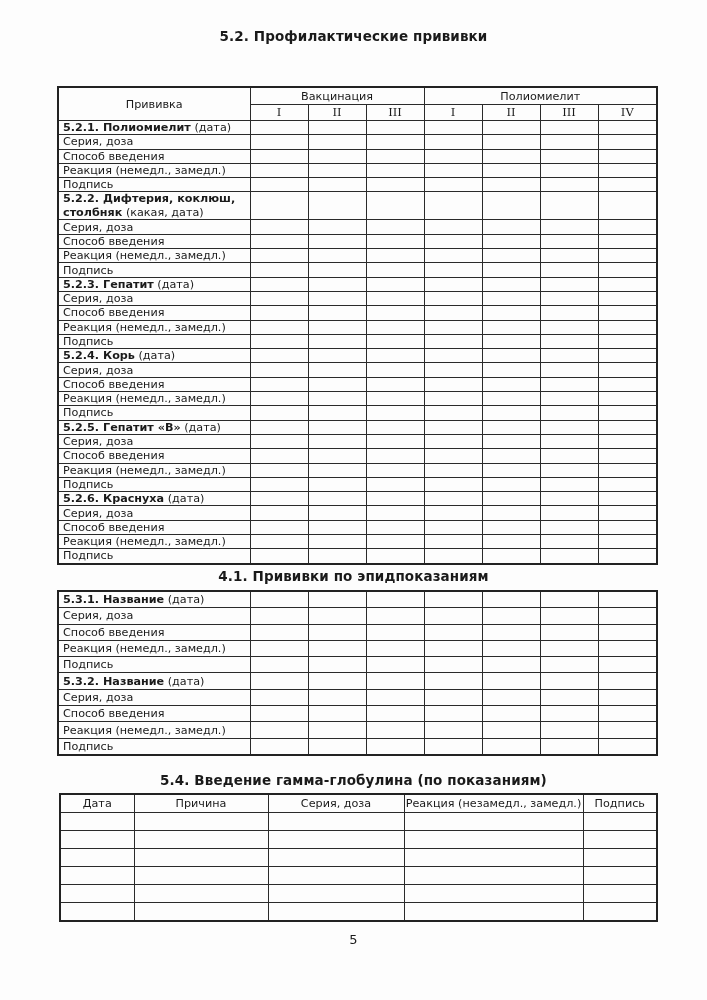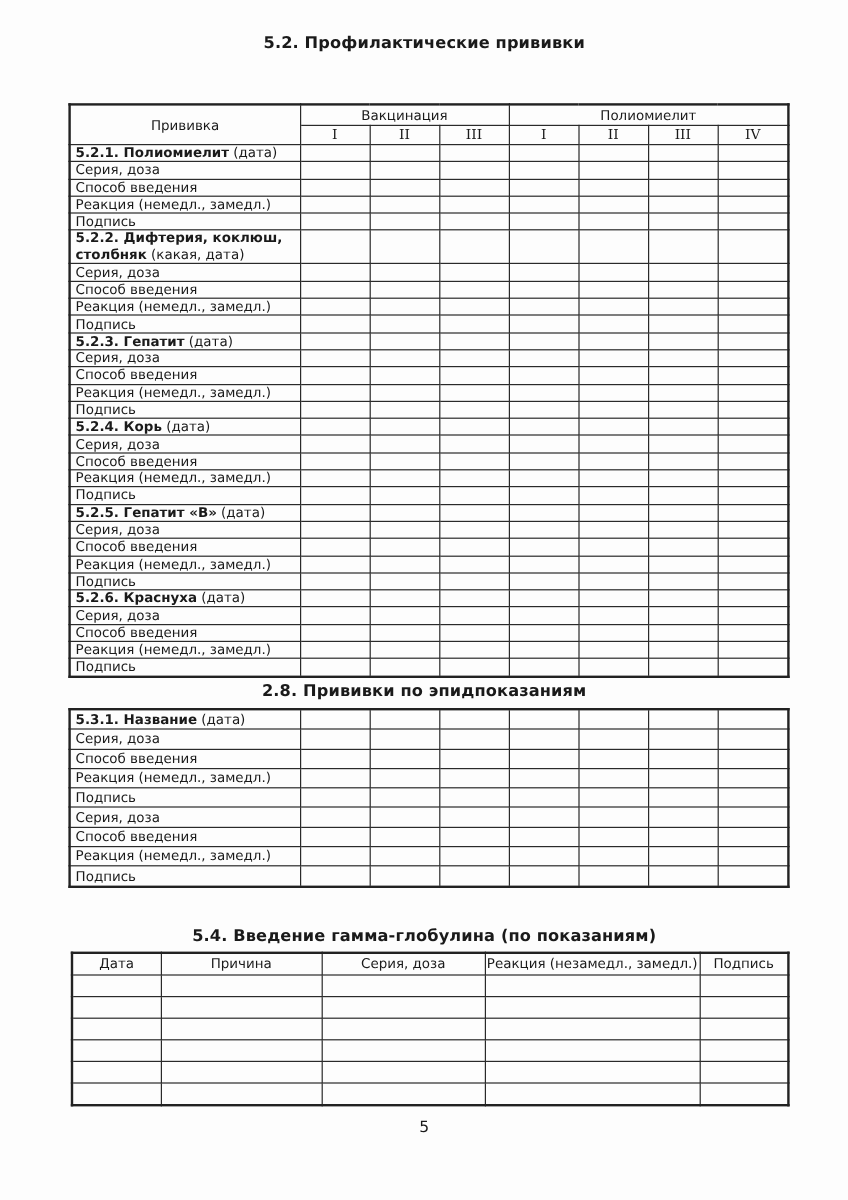--- a/index.html
+++ b/index.html
@@ -355,21 +355,21 @@
         <td></td>
         <td></td>
         <td></td>
         <td></td>
         <td></td>
         <td></td>
       </tr>
     </tbody>
 </table>
 
-<div class="title" style="top:568px">2.8. Прививки по эпидпоказаниям</div>
+<div class="title" style="top:568px">4.1. Прививки по эпидпоказаниям</div>
 
 <table class="t2" style="left:57px; top:590px; width:599px;">
   <colgroup>
     <col style="width:192px">
       <col style="width:58px">
       <col style="width:58px">
       <col style="width:58px">
     <col style="width:58px">
       <col style="width:58px">
       <col style="width:58px">
@@ -411,20 +411,30 @@
         <td style="height: 15.3px;"></td>
         <td style="height: 15.3px;"></td>
         <td style="height: 15.3px;"></td>
         <td style="height: 15.3px;"></td>
         <td style="height: 15.3px;"></td>
         <td style="height: 15.3px;"></td>
         <td style="height: 15.3px;"></td>
       </tr>
       <tr>
         <td style="height: 15.3px;">Подпись</td>
+        <td style="height: 15.3px;"></td>
+        <td style="height: 15.3px;"></td>
+        <td style="height: 15.3px;"></td>
+        <td style="height: 15.3px;"></td>
+        <td style="height: 15.3px;"></td>
+        <td style="height: 15.3px;"></td>
+        <td style="height: 15.3px;"></td>
+      </tr>
+      <tr>
+        <td style="height: 15.3px;"><b>5.3.2. Название</b><span> (дата)</span></td>
         <td style="height: 15.3px;"></td>
         <td style="height: 15.3px;"></td>
         <td style="height: 15.3px;"></td>
         <td style="height: 15.3px;"></td>
         <td style="height: 15.3px;"></td>
         <td style="height: 15.3px;"></td>
         <td style="height: 15.3px;"></td>
       </tr>
       <tr>
         <td style="height: 15.3px;">Серия, доза</td>

